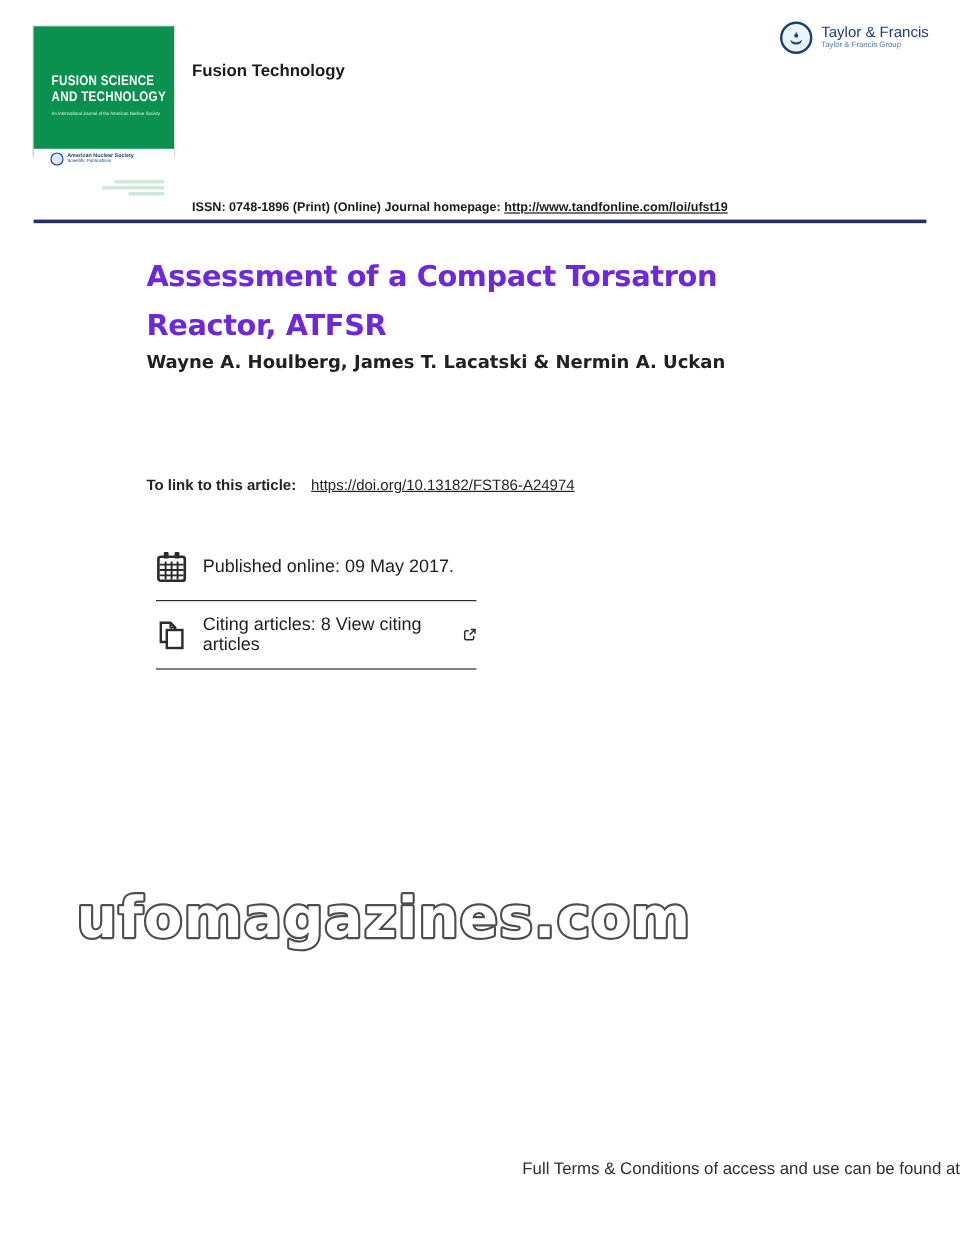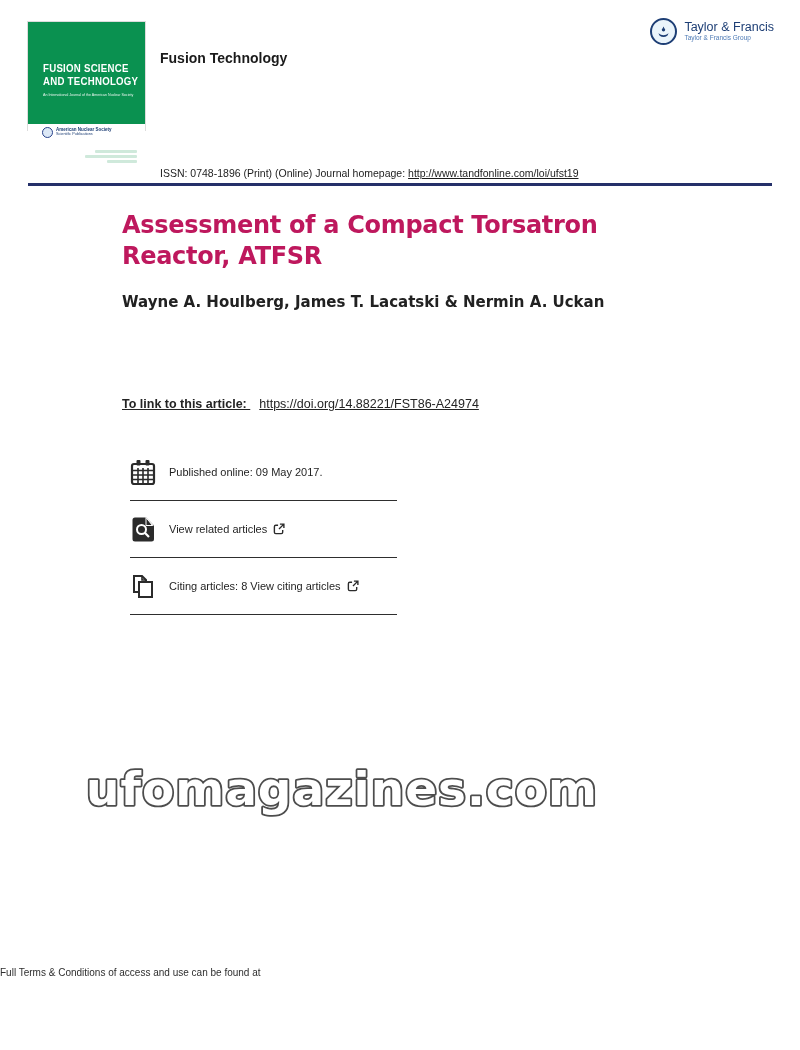--- a/index.html
+++ b/index.html
@@ -25,53 +25,53 @@
   .cover-issue span{display:block;height:2.5px;background:#cfe9db;border-radius:1px;}
 
   .journal-title{position:absolute;left:160px;top:50px;font-size:14px;font-weight:700;color:#1a1a1a;}
 
   .brand{position:absolute;right:26px;top:18px;display:flex;align-items:center;gap:7px;}
   .brand-circle{width:27px;height:27px;border-radius:50%;border:2px solid #1d3e75;background:#eaf4fb;
                 display:flex;align-items:center;justify-content:center;box-sizing:border-box;}
   .brand-text .n{font-size:12.5px;color:#1d3e75;font-weight:400;line-height:13px;}
   .brand-text .g{font-size:6.5px;color:#4d7ab5;line-height:8px;}
 
-  .issn-line{position:absolute;left:160px;top:167px;font-size:10.5px;font-weight:400;color:#1c1c1c;}
+  .issn-line{position:absolute;left:160px;top:167px;font-size:10.5px;font-weight:700;color:#1c1c1c;}
   .issn-line a{color:#1c1c1c;text-decoration:underline;}
 
   .navy-rule{position:absolute;left:28px;top:183px;width:744px;height:3px;background:#253069;}
 
   
-  .art-title{position:absolute;left:122px;top:210px;width:575px;font-size:24px;line-height:31px;
-             font-weight:700;color:#be185d;font-family:"DejaVu Sans","Liberation Sans",sans-serif;
+  .art-title{position:absolute;left:122px;top:210px;width:575px;font-size:24px;line-height:41px;
+             font-weight:700;color:#6d28d9;font-family:"DejaVu Sans","Liberation Sans",sans-serif;
              letter-spacing:-.3px;}
   .authors{position:absolute;left:122px;top:293px;font-size:15px;font-weight:700;color:#212121;
            font-family:"DejaVu Sans","Liberation Sans",sans-serif;}
   .cite{position:absolute;left:122px;top:340px;width:565px;font-size:12.5px;line-height:18px;color:#242424;}
   .cite b{font-weight:700;}
   .cite a,.linkline a{color:#242424;text-decoration:underline;}
   .linkline{position:absolute;left:122px;top:397px;font-size:12.5px;color:#242424;}
-  .linkline b{font-weight:700;margin-right:9px;text-decoration:underline;}
+  .linkline b{font-weight:700;margin-right:9px;}
 
   
   .actions{position:absolute;left:130px;top:444px;width:267px;}
   .action-row{display:flex;align-items:center;height:56px;border-bottom:1px solid #2e2e2e;}
   .action-icon{width:26px;height:27px;margin-right:13px;flex:0 0 auto;}
-  .action-label{font-size:11px;color:#1f1f1f;}
+  .action-label{font-size:15px;color:#1f1f1f;}
   .ext{width:12px;height:12px;margin-left:6px;vertical-align:-1px;}
 
   
-  .watermark{position:absolute;left:0;top:752px;width:684px;text-align:center;}
+  .watermark{position:absolute;left:0;top:728px;width:684px;text-align:left;}
   .watermark text{font-family:"DejaVu Sans","Liberation Sans",sans-serif;font-weight:700;
                   font-size:47px;letter-spacing:1px;fill:#ffffff;stroke:#4d4d4d;stroke-width:3.6px;
                   paint-order:stroke;stroke-linejoin:round;}
 
   
-  .footer{position:absolute;left:0;top:966px;width:800px;text-align:left;
-          font-size:10px;line-height:14.5px;color:#2e2e2e;}
+  .footer{position:absolute;left:0;top:966px;width:800px;text-align:right;
+          font-size:14px;line-height:14.5px;color:#2e2e2e;}
 </style>
 </head>
 <body>
 
 <div class="page">
 
   <div class="cover">
     <div class="cover-title">FUSION SCIENCE
 AND TECHNOLOGY</div>
     <div class="cover-sub">An International Journal of the American Nuclear Society</div>
@@ -106,49 +106,35 @@
   </div>
 
   <div class="issn-line"><span>ISSN: 0748-1896 (Print) (Online) Journal homepage: </span><a href="#">http://www.tandfonline.com/loi/ufst19</a></div>
 
   <div class="navy-rule"></div>
 
   <div class="art-title">Assessment of a Compact Torsatron Reactor, ATFSR</div>
   <div class="authors">Wayne A. Houlberg, James T. Lacatski &amp; Nermin A. Uckan</div>
 
 
-  <div class="linkline"><b>To link to this article: </b><a href="#">https://doi.org/14.88221/FST86-A24974</a></div>
+  <div class="linkline"><b>To link to this article: </b><a href="#">https://doi.org/10.13182/FST86-A24974</a></div>
 
   <div class="actions">
 
     <div class="action-row">
       <svg class="action-icon" viewBox="0 0 26 27">
         <rect x="2" y="5" width="22" height="20" rx="2" fill="none" stroke="#2b2b2b" stroke-width="2.2"></rect>
         <rect x="6.5" y="1" width="4" height="5.5" rx="1" fill="#2b2b2b"></rect>
         <rect x="15.5" y="1" width="4" height="5.5" rx="1" fill="#2b2b2b"></rect>
         <path d="M3 11.5 H23 M3 16 H23 M3 20.5 H23 M8 9 V24 M13 9 V24 M18 9 V24" stroke="#2b2b2b" stroke-width="1.6"></path>
       </svg>
       <span class="action-label">Published online: 09 May 2017.</span>
     </div>
 
 
-    <div class="action-row">
-      <svg class="action-icon" viewBox="0 0 26 27">
-        <path d="M5 1.5 H16 L24 9.5 V23 a2.5 2.5 0 0 1 -2.5 2.5 H5 A2.5 2.5 0 0 1 2.5 23 V4 A2.5 2.5 0 0 1 5 1.5 Z" fill="#2b2b2b"></path>
-        <polygon points="16,1.5 24,9.5 16,9.5" fill="#ffffff"></polygon>
-        <polygon points="16,1.5 22.5,9.5 16,9.5" fill="#2b2b2b" stroke="#ffffff" stroke-width="1"></polygon>
-        <circle cx="11.5" cy="13.5" r="4.5" fill="none" stroke="#ffffff" stroke-width="2"></circle>
-        <line x1="14.8" y1="16.8" x2="19" y2="21" stroke="#ffffff" stroke-width="2.2"></line>
-      </svg>
-      <span class="action-label">View related articles</span>
-      <svg class="ext" viewBox="0 0 13 13">
-        <path d="M5.5 2.5 H3 A1.5 1.5 0 0 0 1.5 4 V10 A1.5 1.5 0 0 0 3 11.5 H9 A1.5 1.5 0 0 0 10.5 10 V7.5" fill="none" stroke="#2b2b2b" stroke-width="1.5"></path>
-        <path d="M7.5 1.2 H11.8 V5.5 M11.5 1.5 L6.5 6.5" fill="none" stroke="#2b2b2b" stroke-width="1.5"></path>
-      </svg>
-    </div>
 
     <div class="action-row">
       <svg class="action-icon" viewBox="0 0 26 27">
         <path d="M4 3 H12 L16 7 V19 H4 Z" fill="#ffffff" stroke="#2b2b2b" stroke-width="2"></path>
         <path d="M12 3 V7 H16" fill="none" stroke="#2b2b2b" stroke-width="1.6"></path>
         <rect x="9" y="9" width="13" height="15" fill="#ffffff" stroke="#2b2b2b" stroke-width="2"></rect>
       </svg>
       <span class="action-label">Citing articles: 8 View citing articles</span>
       <svg class="ext" viewBox="0 0 13 13">
         <path d="M5.5 2.5 H3 A1.5 1.5 0 0 0 1.5 4 V10 A1.5 1.5 0 0 0 3 11.5 H9 A1.5 1.5 0 0 0 10.5 10 V7.5" fill="none" stroke="#2b2b2b" stroke-width="1.5"></path>

